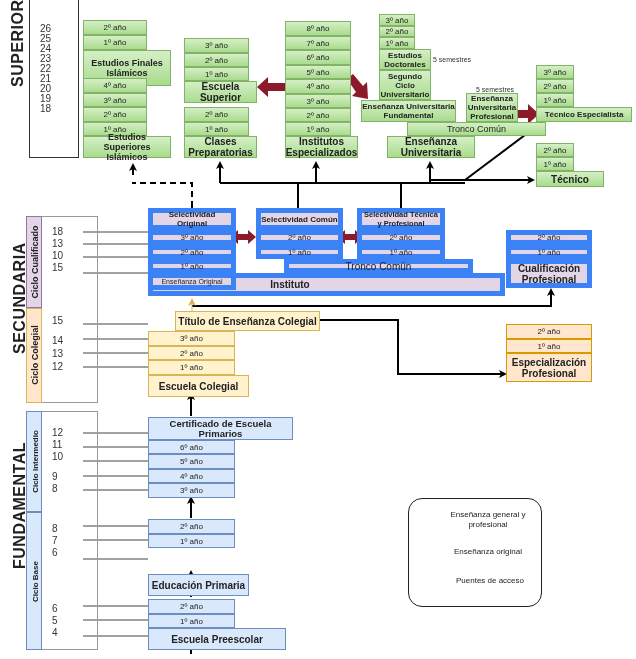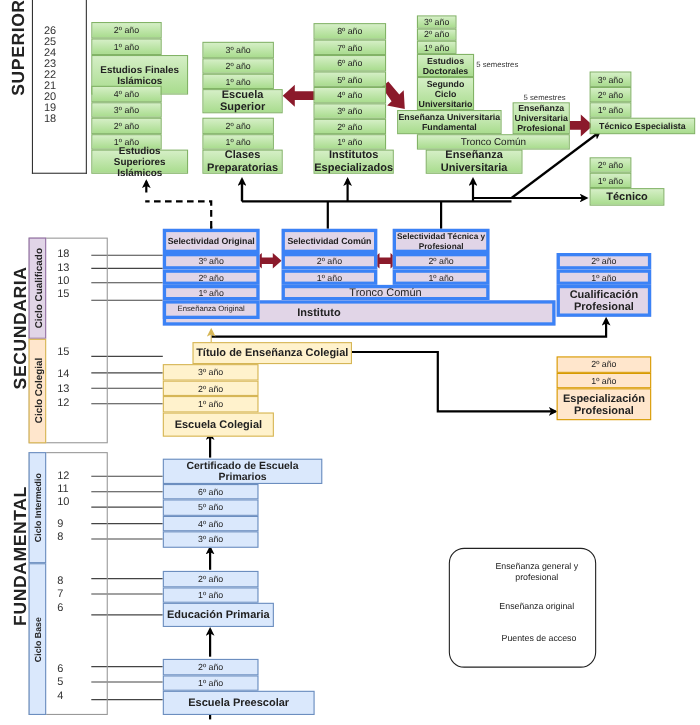--- a/index.html
+++ b/index.html
@@ -1,27 +1,27 @@
 <!DOCTYPE html>
 <html><head>
 <meta charset="utf-8">
 <style>
   html, body { margin:0; padding:0; background:#ffffff; }
   body { width:636px; height:659px; position:relative; overflow:hidden;
          font-family:"Liberation Sans", sans-serif; color:#222; }
   .abs { position:absolute; box-sizing:border-box; }
   .g { background:linear-gradient(#d5efc6,#a9dc8e); border:1px solid #82b366; }
-  .p { background:#e1d5e7; border:3px solid #3b82f6; }
+  .p { background:#e1d5e7; border:5px solid #3b82f6; }
   .y { background:#fff2cc; border:1px solid #d6b656; }
   .o { background:#ffe6cc; border:1px solid #d79b00; }
   .b { background:#dae8fc; border:1px solid #6c8ebf; }
   .cell { display:flex; align-items:center; justify-content:center; text-align:center;
           font-size:8px; line-height:9px; }
   .t { font-weight:bold; font-size:10px; line-height:11px; }
-  .tn { font-size:10px; line-height:11px; }
+  .tn { font-size:10px; line-height:11px;margin-left:28px; }
   .side { font-weight:bold; font-size:16px; letter-spacing:0.5px;
           transform:rotate(-90deg); transform-origin:center; white-space:nowrap; }
   .cyc { font-weight:bold; font-size:9px; white-space:nowrap; transform:rotate(-90deg); }
   .age { font-size:10px; color:#333; text-align:left; width:18px; line-height:10px; }
   .small { font-size:7px; color:#333; white-space:nowrap; }
   svg { position:absolute; left:0; top:0; overflow:visible; }
   .legend { border:1px solid #222; border-radius:14px; background:#fff; }
   .leg-txt { font-size:8px; text-align:center; line-height:10px; }
 </style>
 </head>
@@ -256,21 +256,21 @@
 <div class="abs o cell t" style="left:506px;top:353px;width:86px;height:29px;">Especialización Profesional</div>
 
 <div class="abs b cell t" style="left:148px;top:417px;width:145px;height:23px;font-size:9.5px;line-height:10px;">Certificado de Escuela Primarios</div>
 <div class="abs b cell" style="left:148px;top:440px;width:87px;height:14px;">6º año</div>
 <div class="abs b cell" style="left:148px;top:454px;width:87px;height:15px;">5º año</div>
 <div class="abs b cell" style="left:148px;top:469px;width:87px;height:14px;">4º año</div>
 <div class="abs b cell" style="left:148px;top:483px;width:87px;height:15px;">3º año</div>
 
 <div class="abs b cell" style="left:148px;top:519px;width:87px;height:15px;">2º año</div>
 <div class="abs b cell" style="left:148px;top:534px;width:87px;height:14px;">1º año</div>
-<div class="abs b cell t" style="left:148px;top:548px;width:101px;height:22px;">Educación Primaria</div>
+<div class="abs b cell t" style="left:148px;top:574px;width:101px;height:22px;">Educación Primaria</div>
 
 <div class="abs b cell" style="left:148px;top:599px;width:87px;height:15px;">2º año</div>
 <div class="abs b cell" style="left:148px;top:614px;width:87px;height:14px;">1º año</div>
 <div class="abs b cell t" style="left:148px;top:628px;width:138px;height:22px;">Escuela Preescolar</div>
 
 <div class="abs legend" style="left:408px;top:498px;width:134px;height:109px;"></div>
 <div class="abs leg-txt" style="left:448px;top:510px;width:80px;">Enseñanza general y profesional</div>
 <div class="abs leg-txt" style="left:446px;top:547px;width:84px;">Enseñanza original</div>
 <div class="abs leg-txt" style="left:450px;top:576px;width:80px;">Puentes de acceso</div>
 

